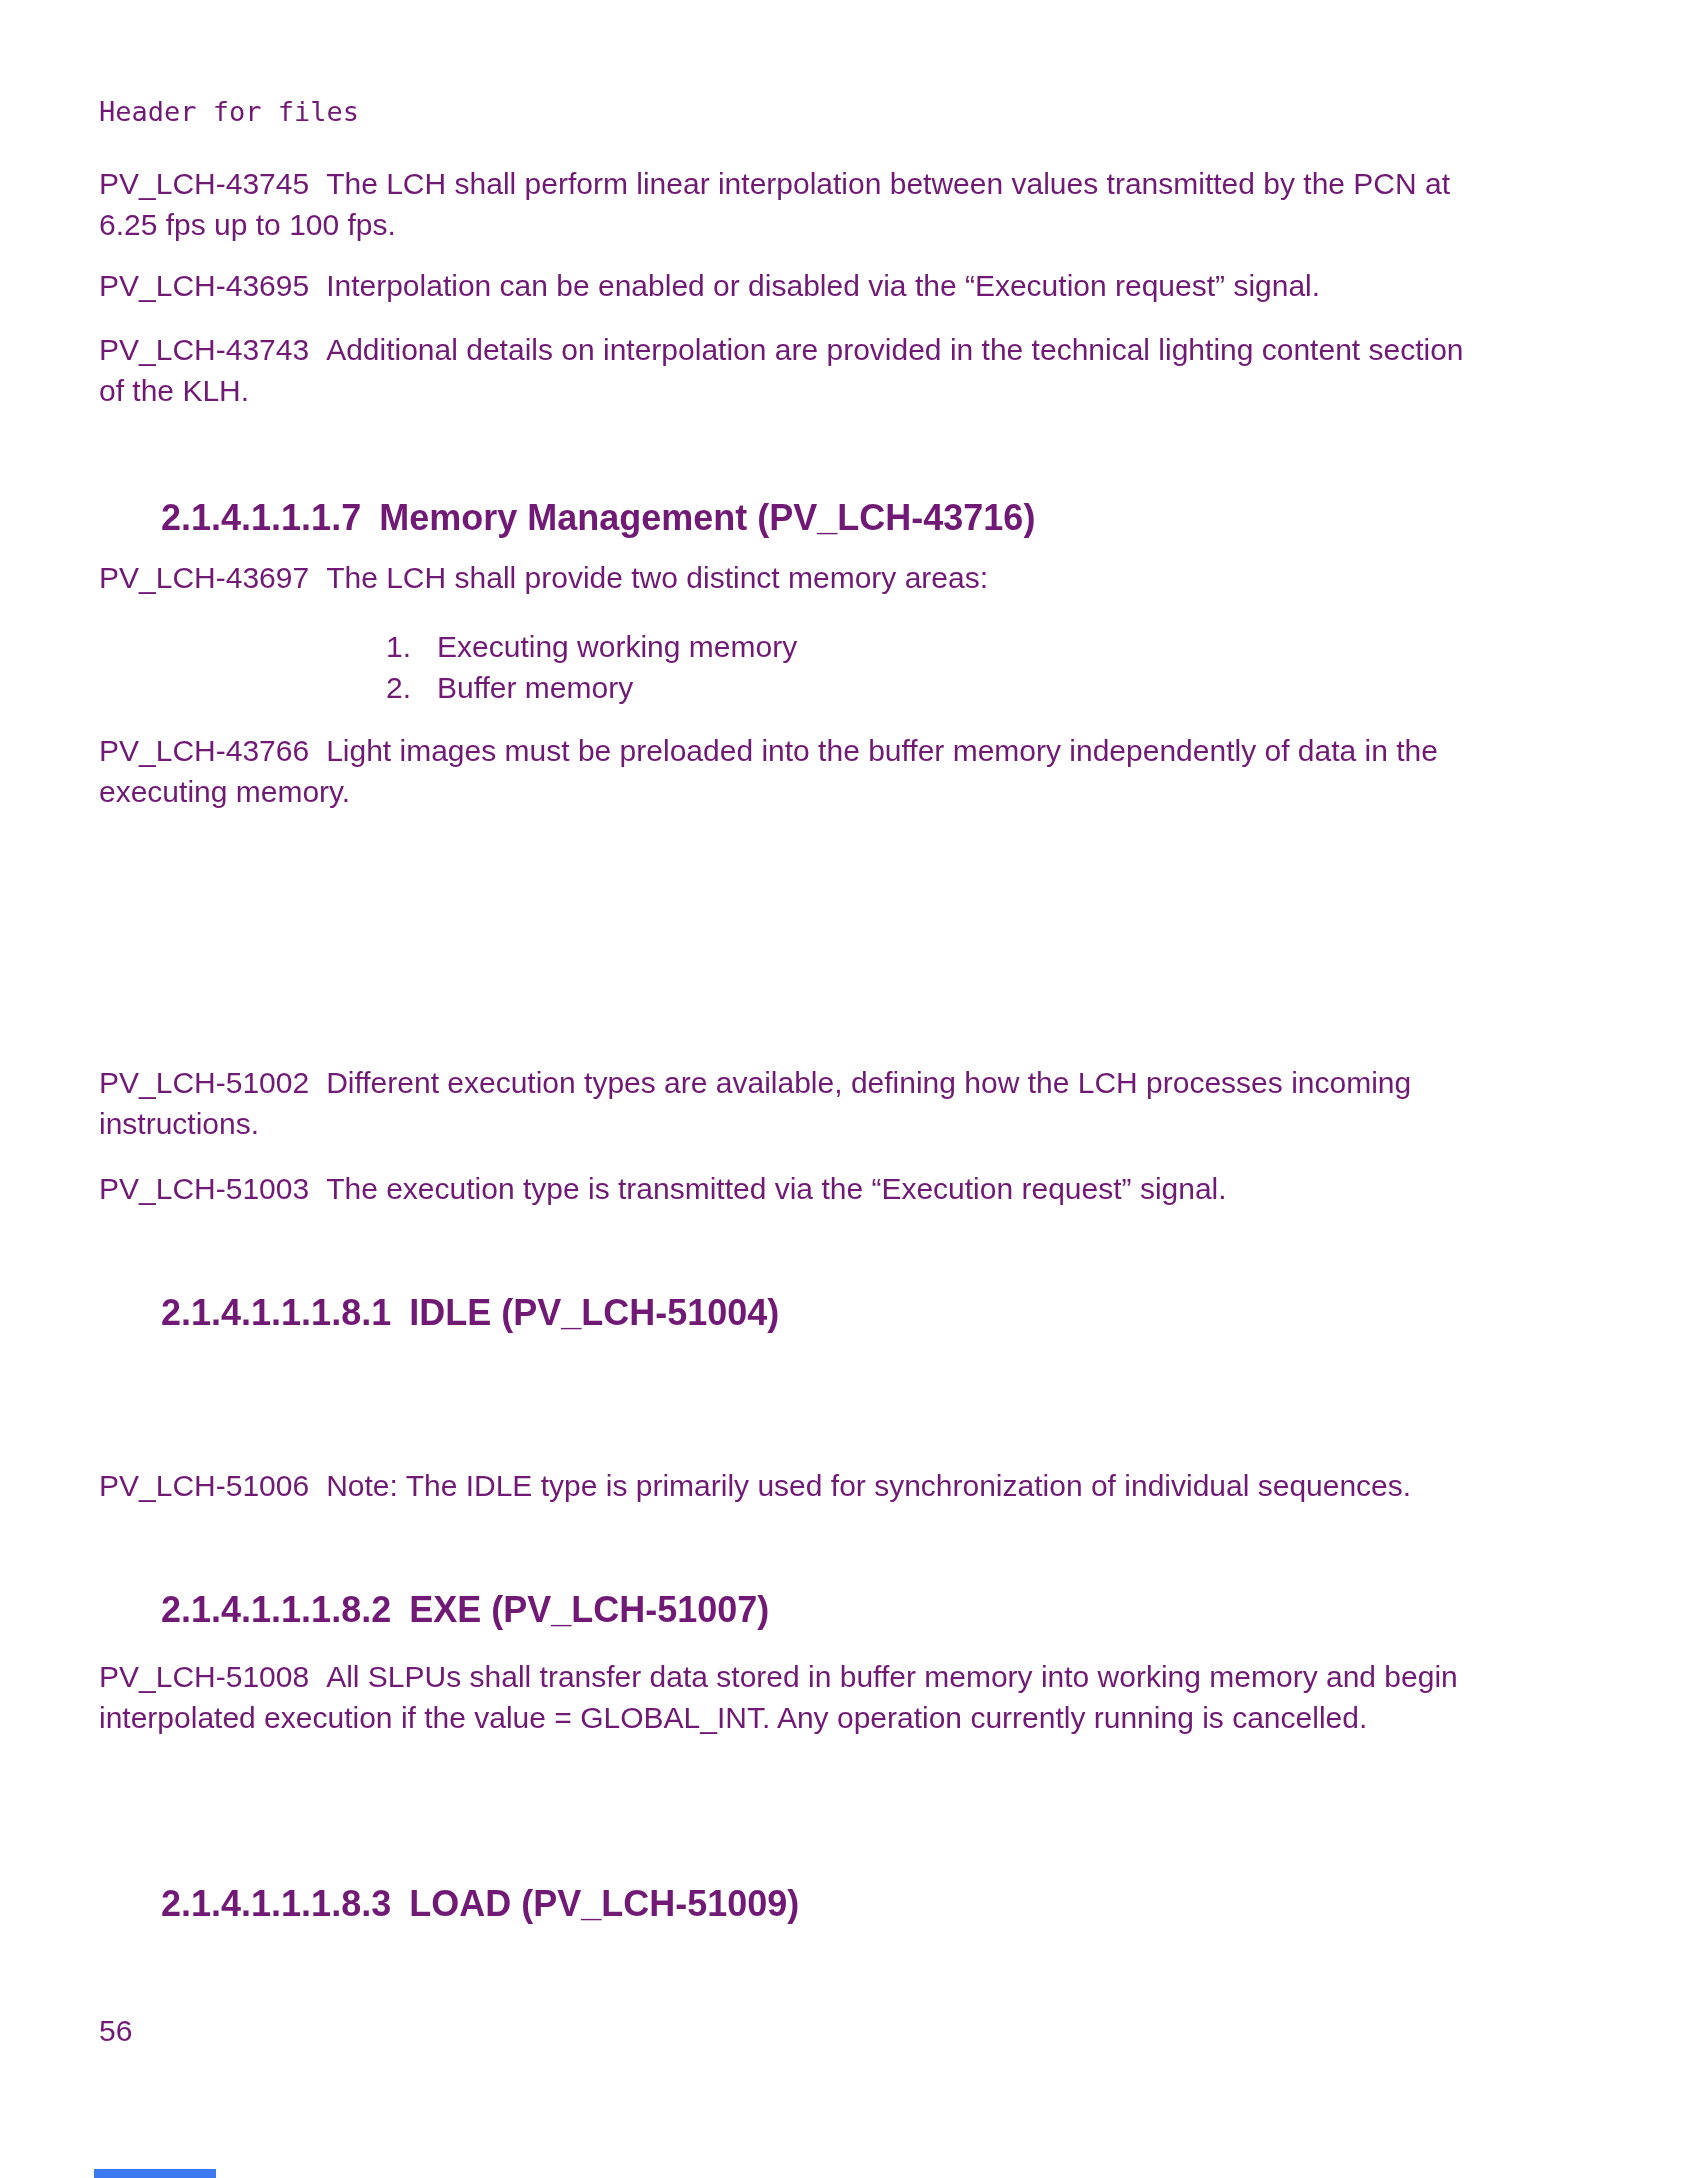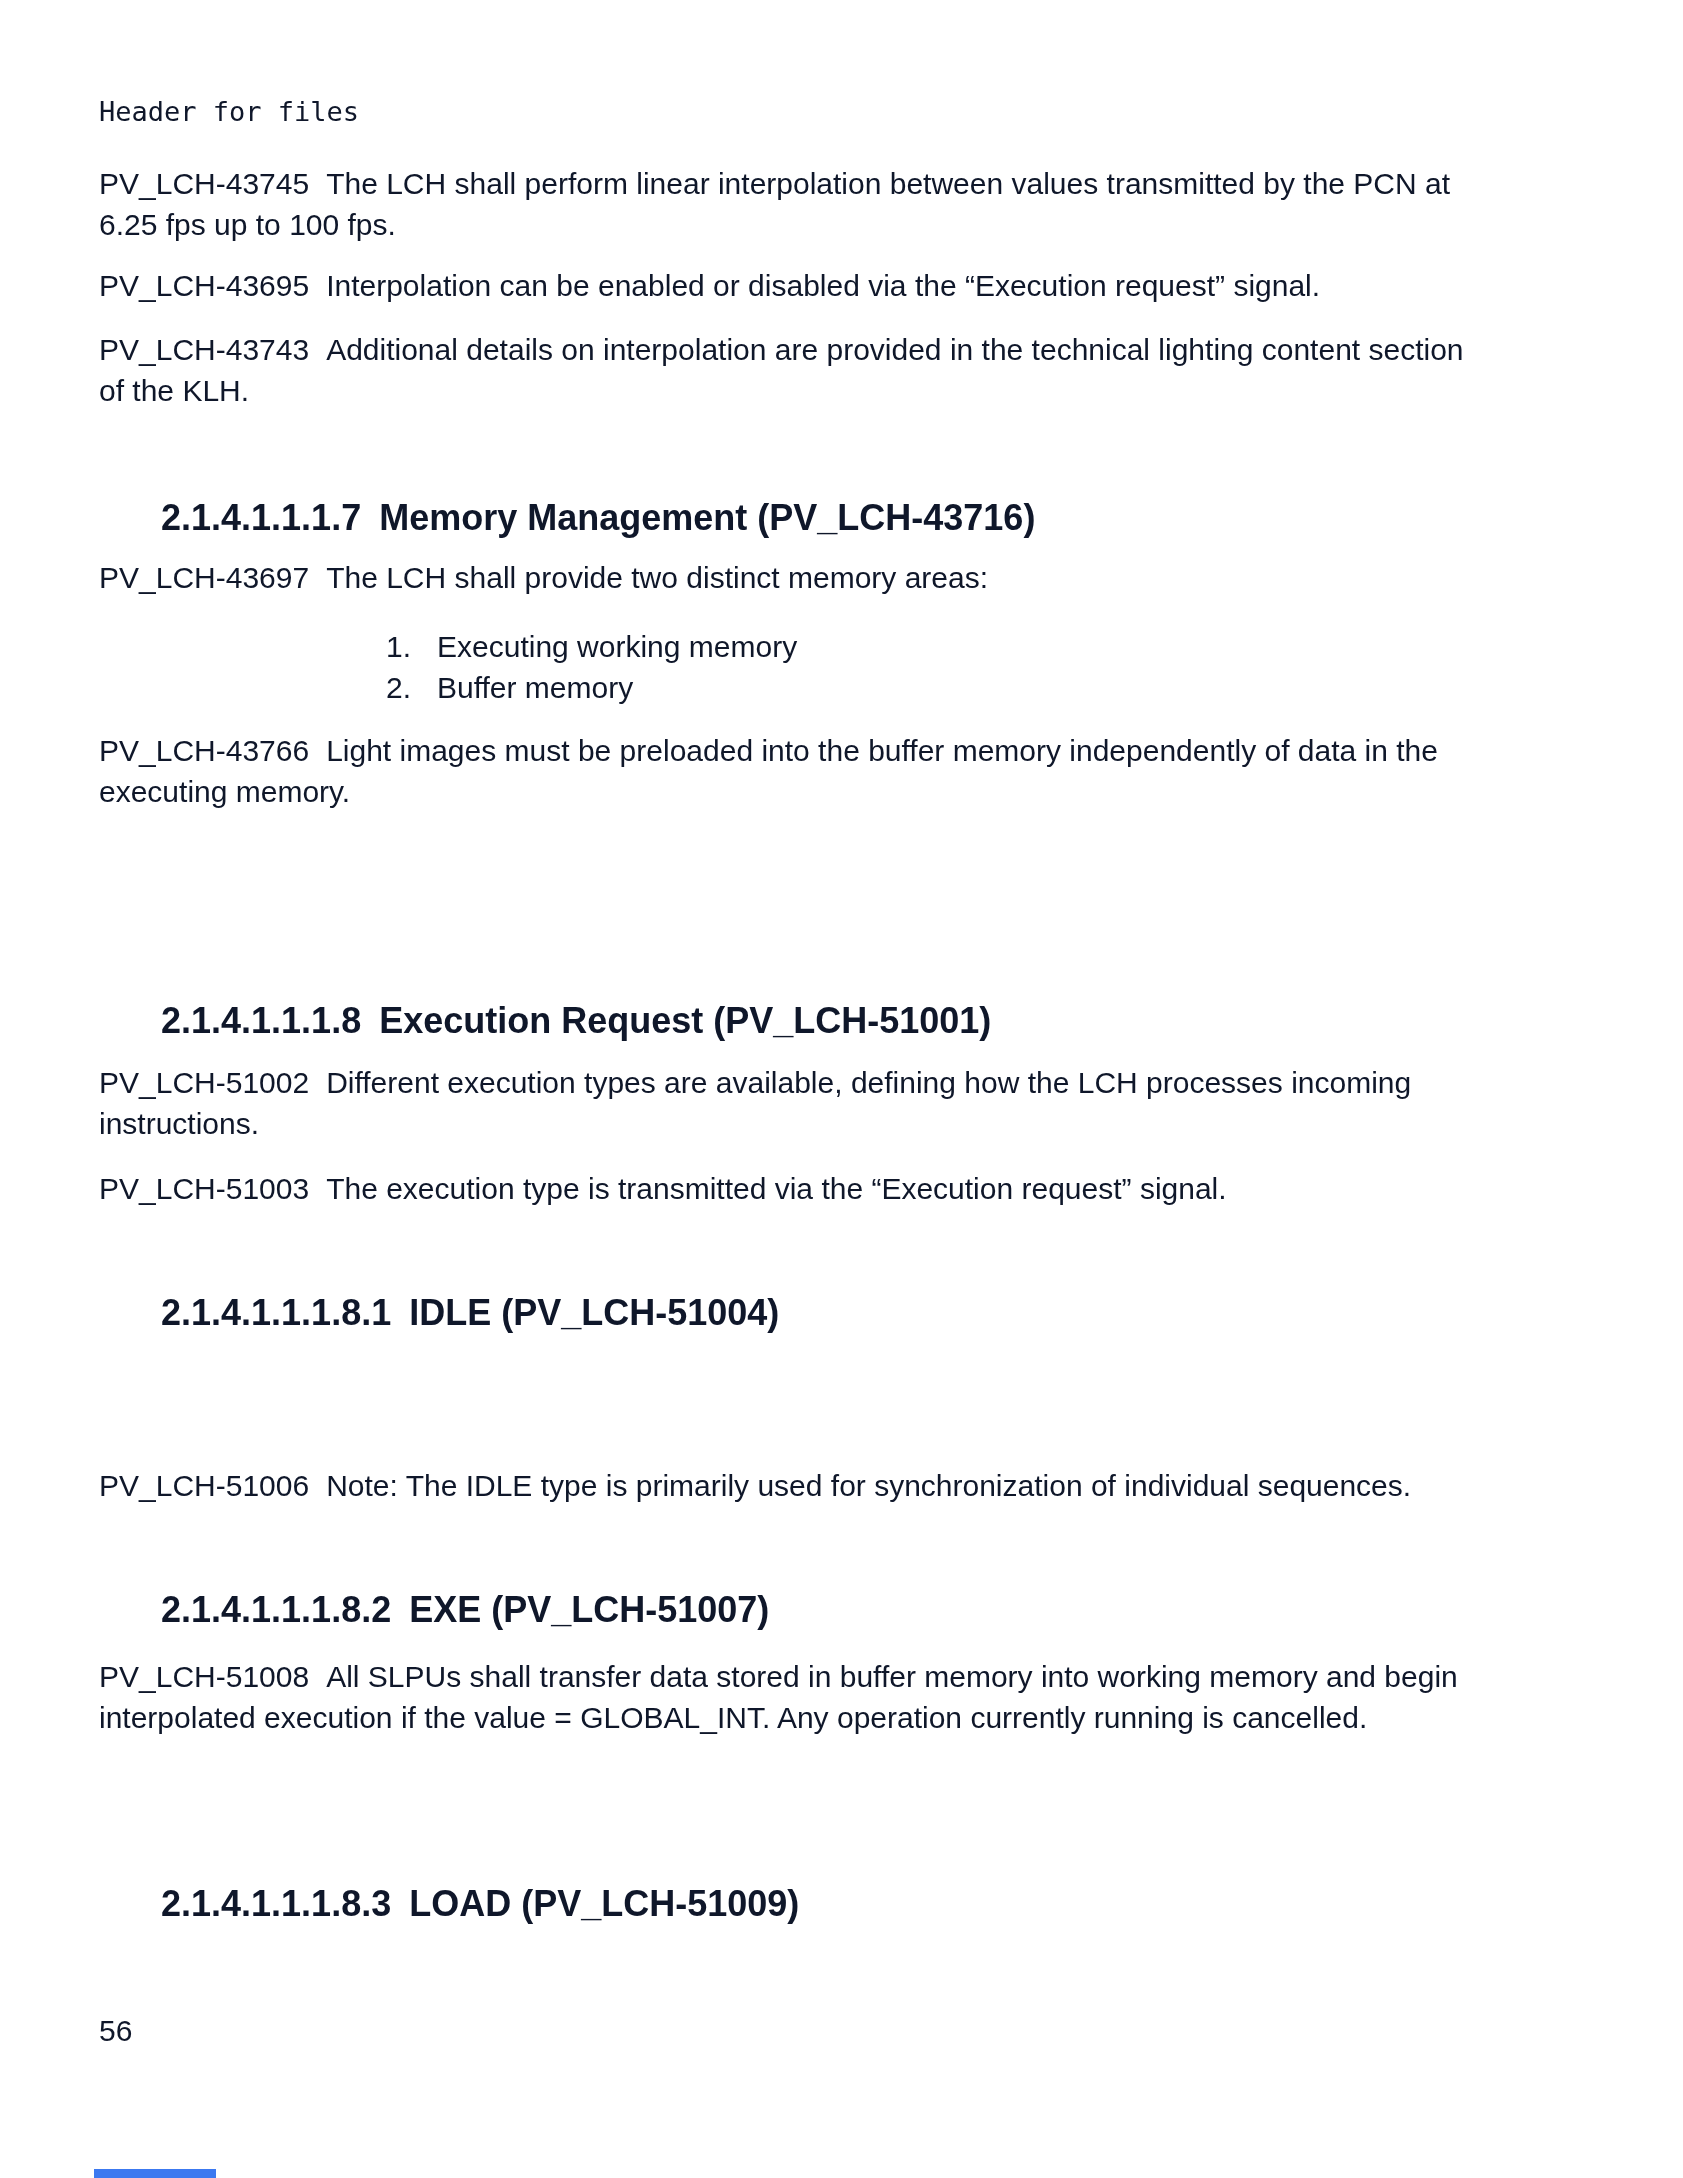--- a/index.html
+++ b/index.html
@@ -2,21 +2,21 @@
 <html><head>
 <meta charset="utf-8">
 <style>
   html, body { margin: 0; padding: 0; background: #ffffff; }
   .page {
     position: relative;
     width: 1683px;
     height: 2178px;
     background: #ffffff;
     font-family: "Liberation Sans", sans-serif;
-    color: #0f172a;
+    color: #701a75;
     overflow: hidden;
   }
   .doc-header {
     position: absolute;
     left: 99px;
     font-family: "DejaVu Sans Mono", monospace;
     font-size: 27px;
     line-height: 34px;
     white-space: nowrap;
   }
@@ -95,23 +95,20 @@
     <div class="list-row">
       <span class="lnum">2.</span><span>Buffer memory</span>
     </div>
   </div>
 
   <div class="para" style="top:730px">
     <span class="rid">PV_LCH-43766</span><span>Light images must be preloaded into the buffer memory independently of data in the<br>executing memory.</span>
   </div>
 
 
-  <h2 class="heading" style="top:998px">
-    <span class="hnum">2.1.4.1.1.1.8</span><span>Execution Request (PV_LCH-51001)</span>
-  </h2>
 
   <div class="para" style="top:1062px">
     <span class="rid">PV_LCH-51002</span><span>Different execution types are available, defining how the LCH processes incoming<br>instructions.</span>
   </div>
 
   <div class="para" style="top:1168px">
     <span class="rid">PV_LCH-51003</span><span>The execution type is transmitted via the “Execution request” signal.</span>
   </div>
 
   <h2 class="heading" style="top:1290px">

